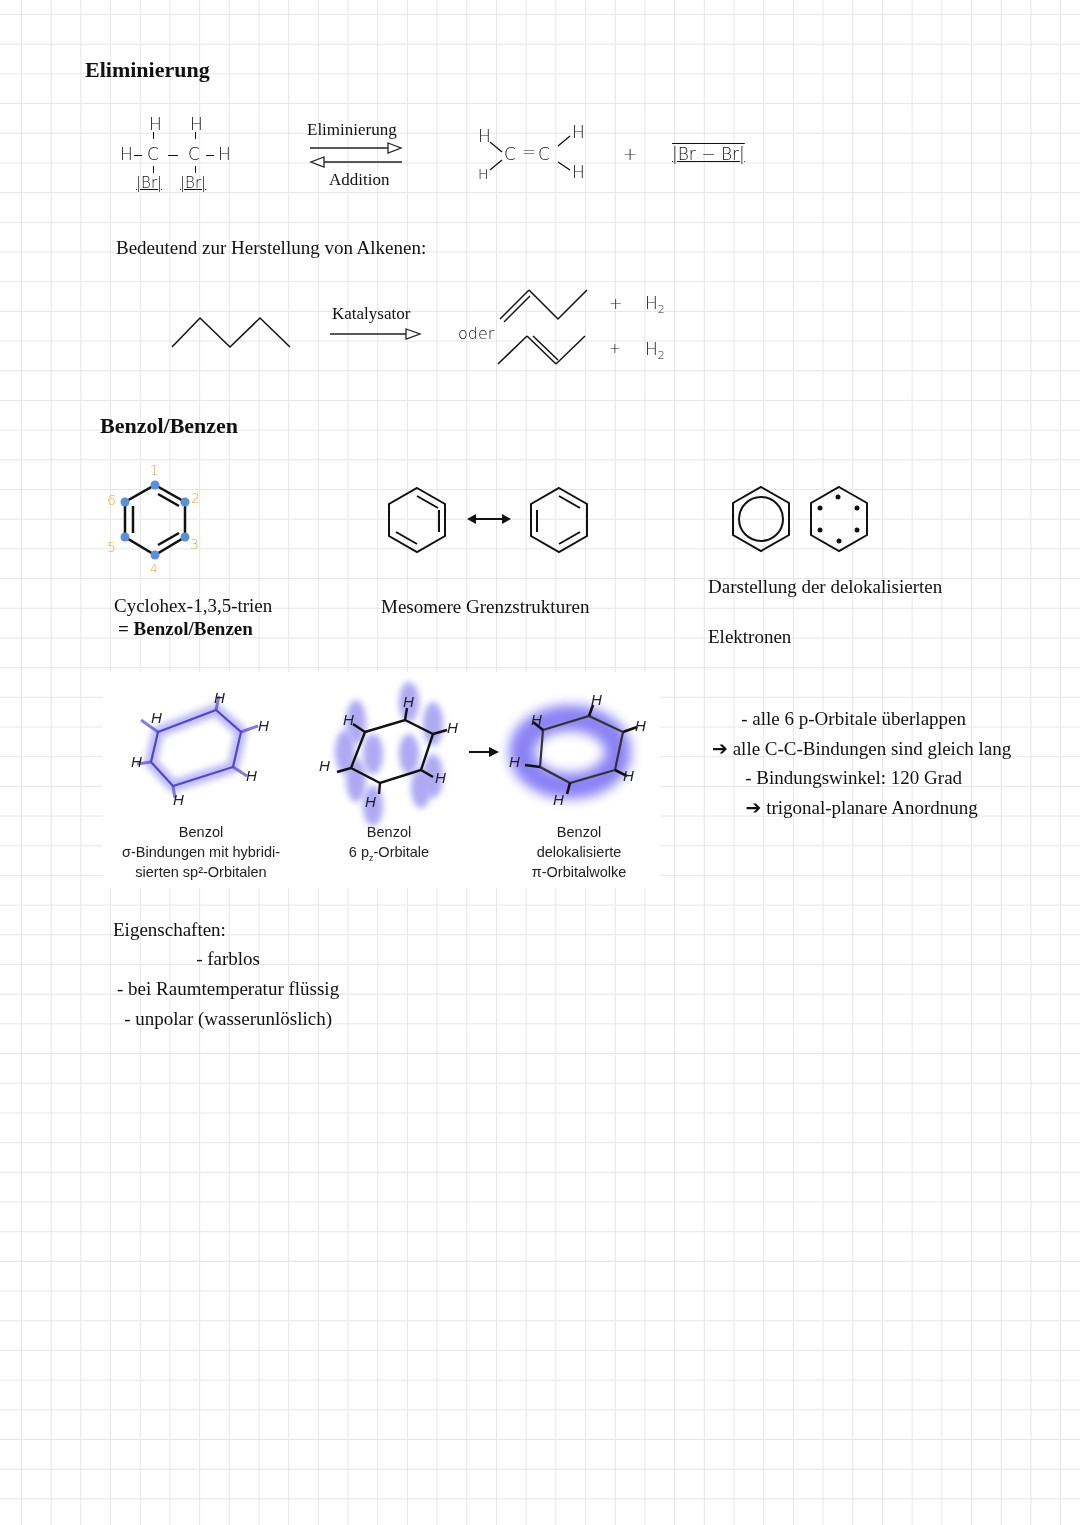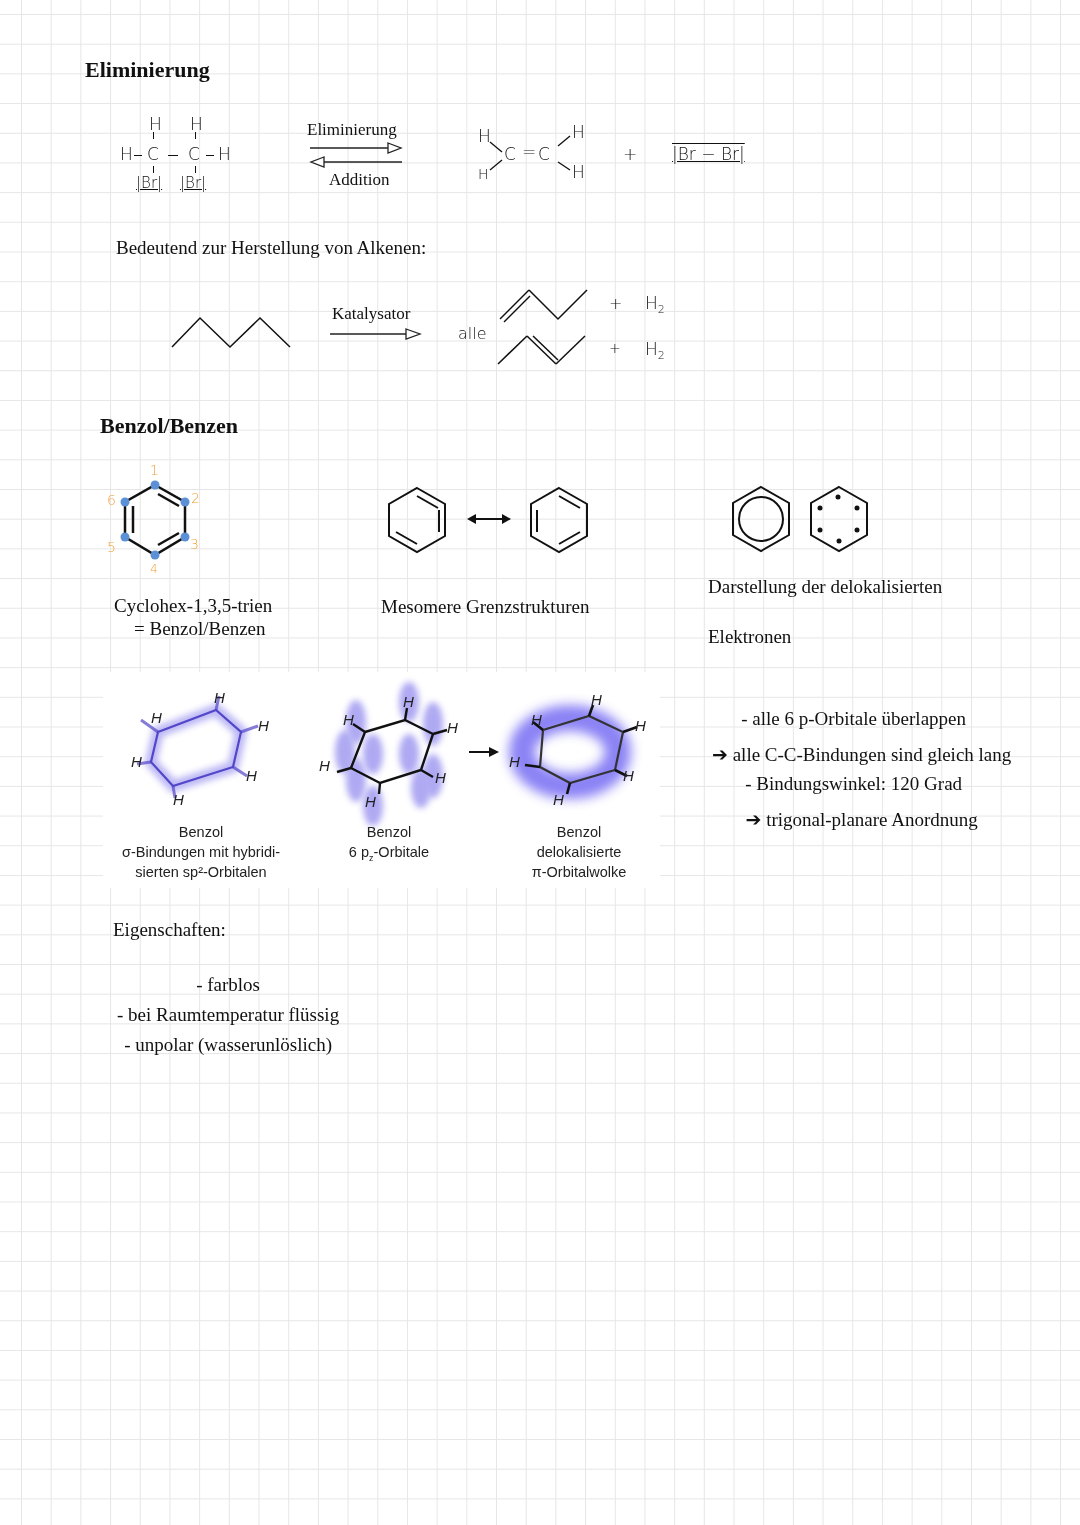--- a/index.html
+++ b/index.html
@@ -24,21 +24,21 @@
     background: #ffffff;
   }
   .cap {
     position: absolute; font-family: "Liberation Sans", sans-serif;
     font-size: 14.5px; line-height: 20px; text-align: center; color: #222;
     white-space: nowrap;
   }
   svg { position: absolute; overflow: visible; }
   ul.props { list-style: none; margin: 0; padding: 0; }
   ul.props li { height: 29.5px; }
-  .arrow-item { padding-left: 16px; margin-top: 6px; }
+  .arrow-item { padding-left: 16px; }
 </style>
 </head>
 <body>
 
 <div class="abs h1" style="left:85px; top:57px;">Eliminierung</div>
 
 <div class="abs hand" style="left:118px; top:114px; width:130px; height:85px; font-size:17px;">
   <span class="abs" style="left:31px; top:0;">H</span>
   <span class="abs" style="left:72px; top:0;">H</span>
   <span class="abs" style="left:35px; top:18px; width:1px; height:7px; background:#111;"></span>
@@ -88,21 +88,21 @@
 
 <svg style="left:170px; top:315px;" width="122" height="34">
   <polyline points="2,32 30,3 60,32 90,3 120,32" fill="none" stroke="#111" stroke-width="1.5"></polyline>
 </svg>
 
 <div class="abs small-lbl" style="left:332px; top:304px;">Katalysator</div>
 <svg style="left:330px; top:327px;" width="92" height="14">
   <line x1="0" y1="7" x2="78" y2="7" stroke="#222" stroke-width="1.5"></line>
   <polygon points="76,2 90,7 76,12" fill="#fff" stroke="#222" stroke-width="1.3"></polygon>
 </svg>
-<div class="abs hand" style="left:458px; top:324px; font-size:16px;">alle</div>
+<div class="abs hand" style="left:458px; top:324px; font-size:16px;">oder</div>
 
 <svg style="left:498px; top:287px;" width="92" height="36">
   <line x1="2" y1="32" x2="31" y2="3" stroke="#111" stroke-width="1.5"></line>
   <line x1="6" y1="35" x2="32" y2="9" stroke="#111" stroke-width="1.5"></line>
   <polyline points="31,3 60,32 89,3" fill="none" stroke="#111" stroke-width="1.5"></polyline>
 </svg>
 <div class="abs hand" style="left:609px; top:294px; font-size:16px;">+</div>
 <div class="abs hand" style="left:645px; top:293px; font-size:17px;">
   <span>H</span><sub style="font-size:11px;">2</sub>
 </div>
@@ -137,21 +137,21 @@
   </g>
 </svg>
 <div class="abs hand" style="left:150px; top:462px; font-size:14px; color:#f0a13c;">1</div>
 <div class="abs hand" style="left:191px; top:490px; font-size:14px; color:#f0a13c;">2</div>
 <div class="abs hand" style="left:190px; top:536px; font-size:14px; color:#f0a13c;">3</div>
 <div class="abs hand" style="left:150px; top:562px; font-size:12px; color:#f0a13c;">4</div>
 <div class="abs hand" style="left:107px; top:539px; font-size:14px; color:#f0a13c;">5</div>
 <div class="abs hand" style="left:107px; top:492px; font-size:14px; color:#f0a13c;">6</div>
 
 <div class="abs txt" style="left:114px; top:595px;">Cyclohex-1,3,5-trien</div>
-<div class="abs txt" style="left:134px; top:618px;">= Benzol/Benzen</div>
+<div class="abs txt" style="left:118px; top:618px;font-weight:bold;">= Benzol/Benzen</div>
 
 <svg style="left:386px; top:486px;" width="62" height="70">
   <g stroke="#111" stroke-width="2" fill="none">
     <polygon points="31,2 59,18 59,50 31,66 3,50 3,18"></polygon>
     <line x1="31" y1="10" x2="52" y2="22"></line>
     <line x1="53" y1="24" x2="53" y2="46"></line>
     <line x1="31" y1="58" x2="10" y2="46"></line>
   </g>
 </svg>
 <svg style="left:467px; top:512px;" width="44" height="14">
@@ -293,16 +293,16 @@
 
 <ul class="abs props txt" style="left:696px; top:708px;">
   <li>- alle 6 p-Orbitale überlappen</li>
   <li class="arrow-item">➔ alle C-C-Bindungen sind gleich lang</li>
   <li>- Bindungswinkel: 120 Grad</li>
   <li class="arrow-item">➔ trigonal-planare Anordnung</li>
 </ul>
 
 <div class="abs txt" style="left:113px; top:919px;">Eigenschaften:</div>
 <ul class="abs props txt" style="left:117px; top:948px;">
-  <li style="height:30px;margin-top:26px;">- farblos</li>
+  <li style="height:30px;">- farblos</li>
   <li style="height:30px;">- bei Raumtemperatur flüssig</li>
   <li style="height:30px;">- unpolar (wasserunlöslich)</li>
 </ul>
 
 </body></html>

